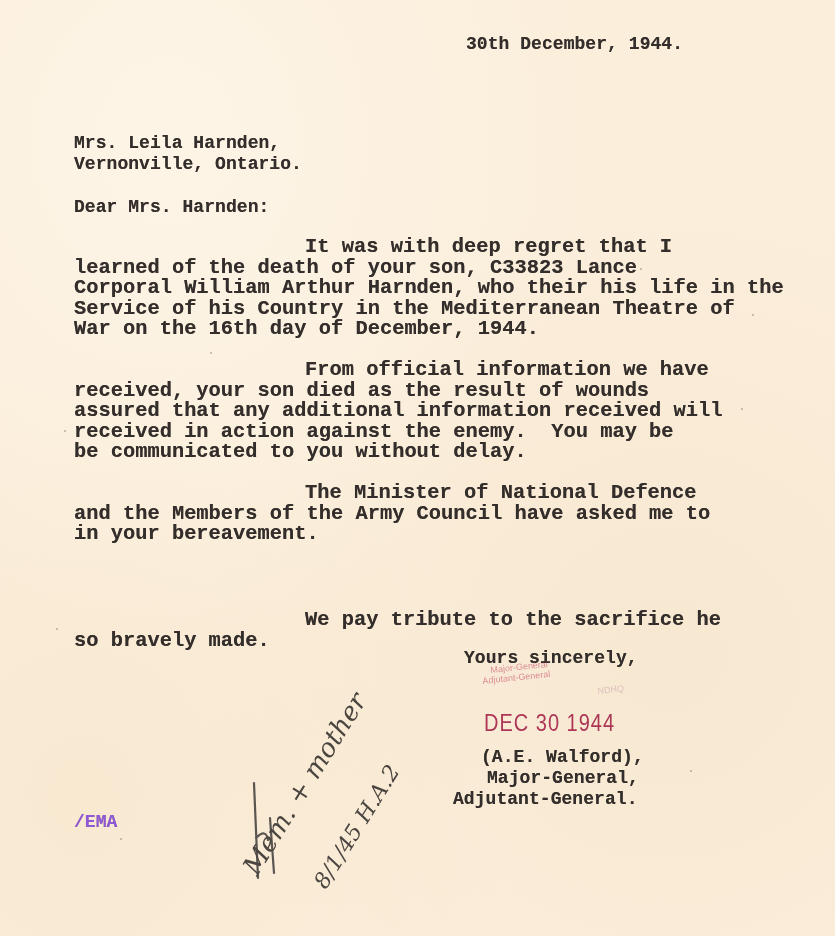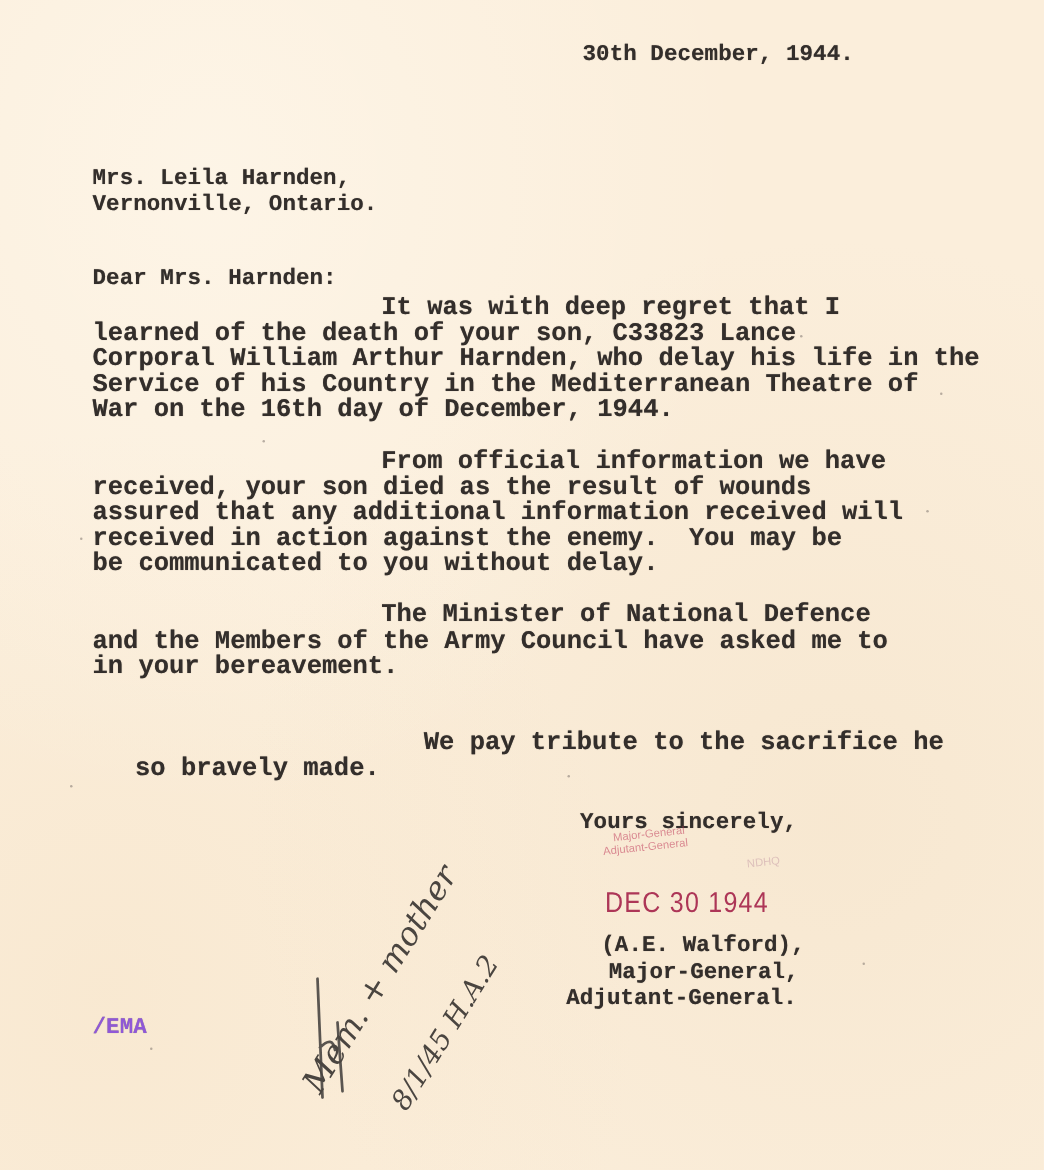--- a/index.html
+++ b/index.html
@@ -24,27 +24,27 @@
       line-height: 20.6px;
       letter-spacing: 0.05px;
       white-space: pre;
       font-weight: bold;
       color: #332e2b;
       text-shadow: 0 0 0.6px rgba(40,35,30,0.6);
     }
     .date { left: 466px; top: 34px; }
     .addr1 { left: 74px; top: 133px; }
     .addr2 { left: 74px; top: 154px; }
-    .greet { left: 74px; top: 197px; margin-top: 16px; }
+    .greet { left: 74px; top: 197px; }
     .para { position: absolute; left: 74px; }
     .para .line { display: block; font-size: 20.4px; line-height: 20.6px; white-space: pre; font-weight: bold; color: #332e2b; text-shadow: 0 0 0.6px rgba(40,35,30,0.6); }
     .p1 { top: 237px; }
     .p2 { top: 360px; }
     .p3 { top: 483px; }
-    .p4 { top: 585px; margin-left: 34px; }
+    .p4 { top: 610px; }
     .indent { padding-left: 231px; }
     .closing { left: 464px; top: 648px; }
     .sig1 { left: 481px; top: 747px; }
     .sig2 { left: 487px; top: 768px; }
     .sig3 { left: 453px; top: 789px; }
     .ref { left: 74px; top: 812px; color: #6d28d9; opacity: 0.75; }
     .stamp-small {
       position: absolute; font-family: "Liberation Sans", sans-serif;
       color: #c03a5a; opacity: 0.55; font-size: 9px; line-height: 10px;
       transform: rotate(-6deg); transform-origin: left top;
@@ -79,21 +79,21 @@
 <div class="tw date">30th December, 1944.</div>
 
 <div class="tw addr1">Mrs. Leila Harnden,</div>
 <div class="tw addr2">Vernonville, Ontario.</div>
 
 <div class="tw greet">Dear Mrs. Harnden:</div>
 
 <div class="para p1">
   <span class="line indent">It was with deep regret that I</span>
   <span class="line">learned of the death of your son, C33823 Lance</span>
-  <span class="line">Corporal William Arthur Harnden, who delay his life in the</span>
+  <span class="line">Corporal William Arthur Harnden, who their his life in the</span>
   <span class="line">Service of his Country in the Mediterranean Theatre of</span>
   <span class="line">War on the 16th day of December, 1944.</span>
 </div>
 
 <div class="para p2">
   <span class="line indent">From official information we have</span>
   <span class="line">received, your son died as the result of wounds</span>
   <span class="line">assured that any additional information received will</span>
   <span class="line">received in action against the enemy.  You may be</span>
   <span class="line">be communicated to you without delay.</span>

